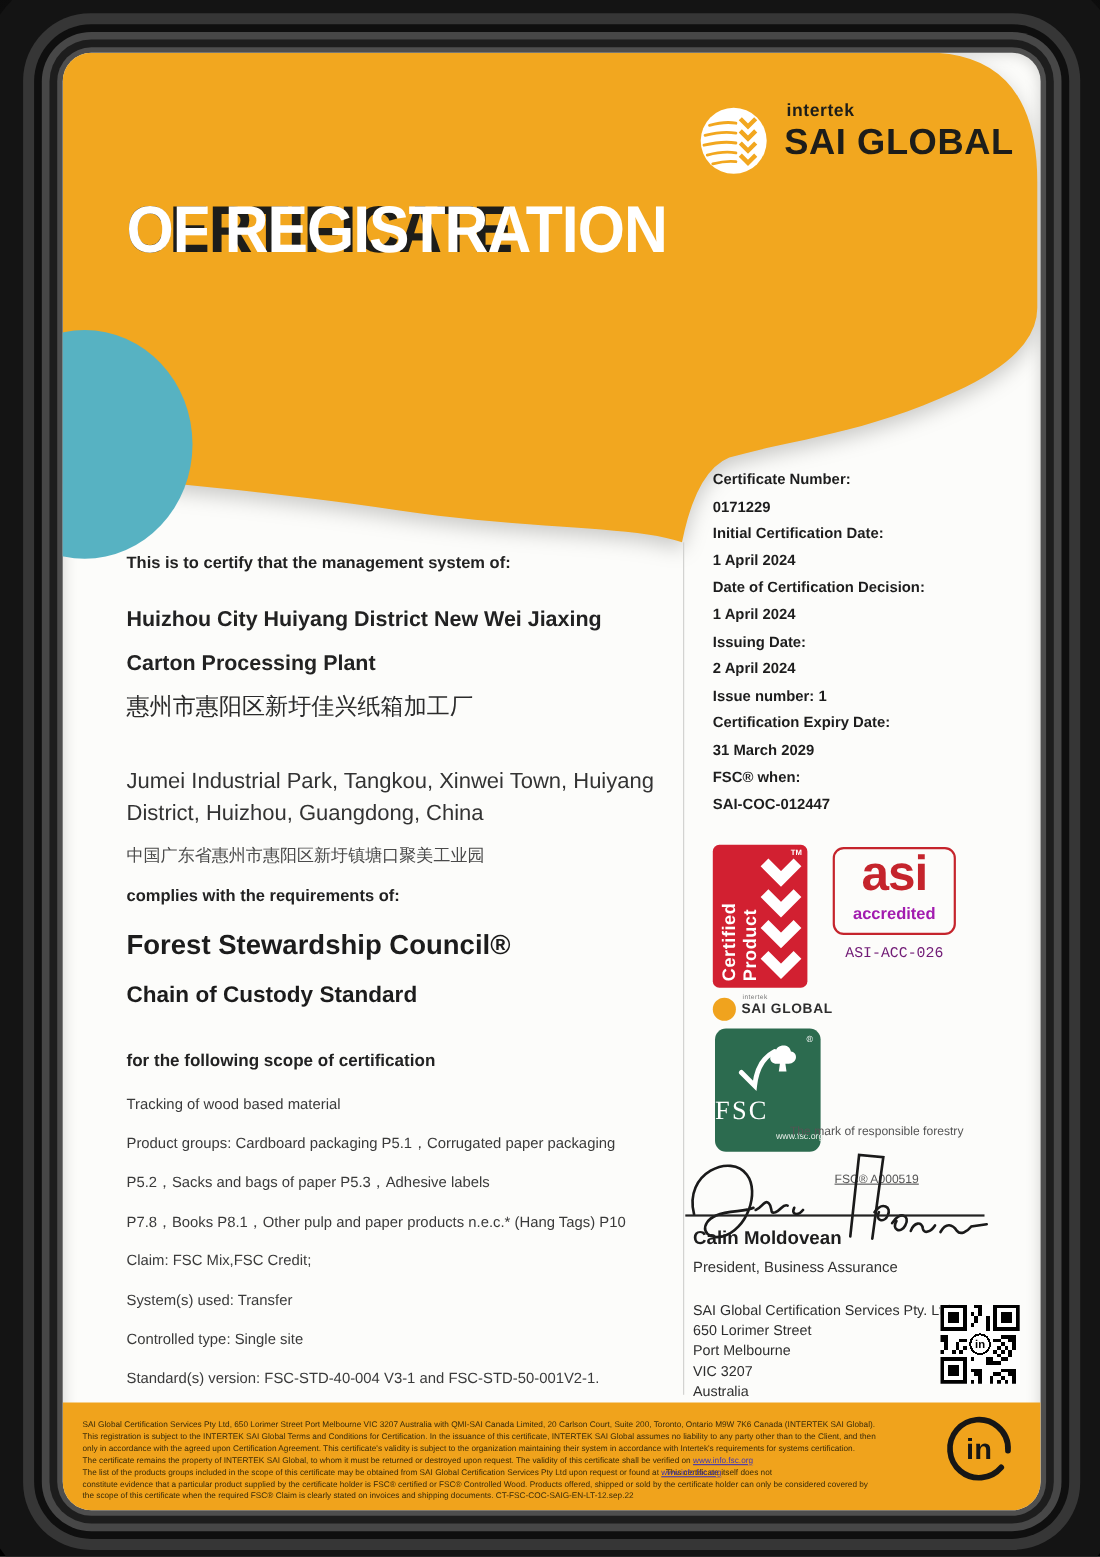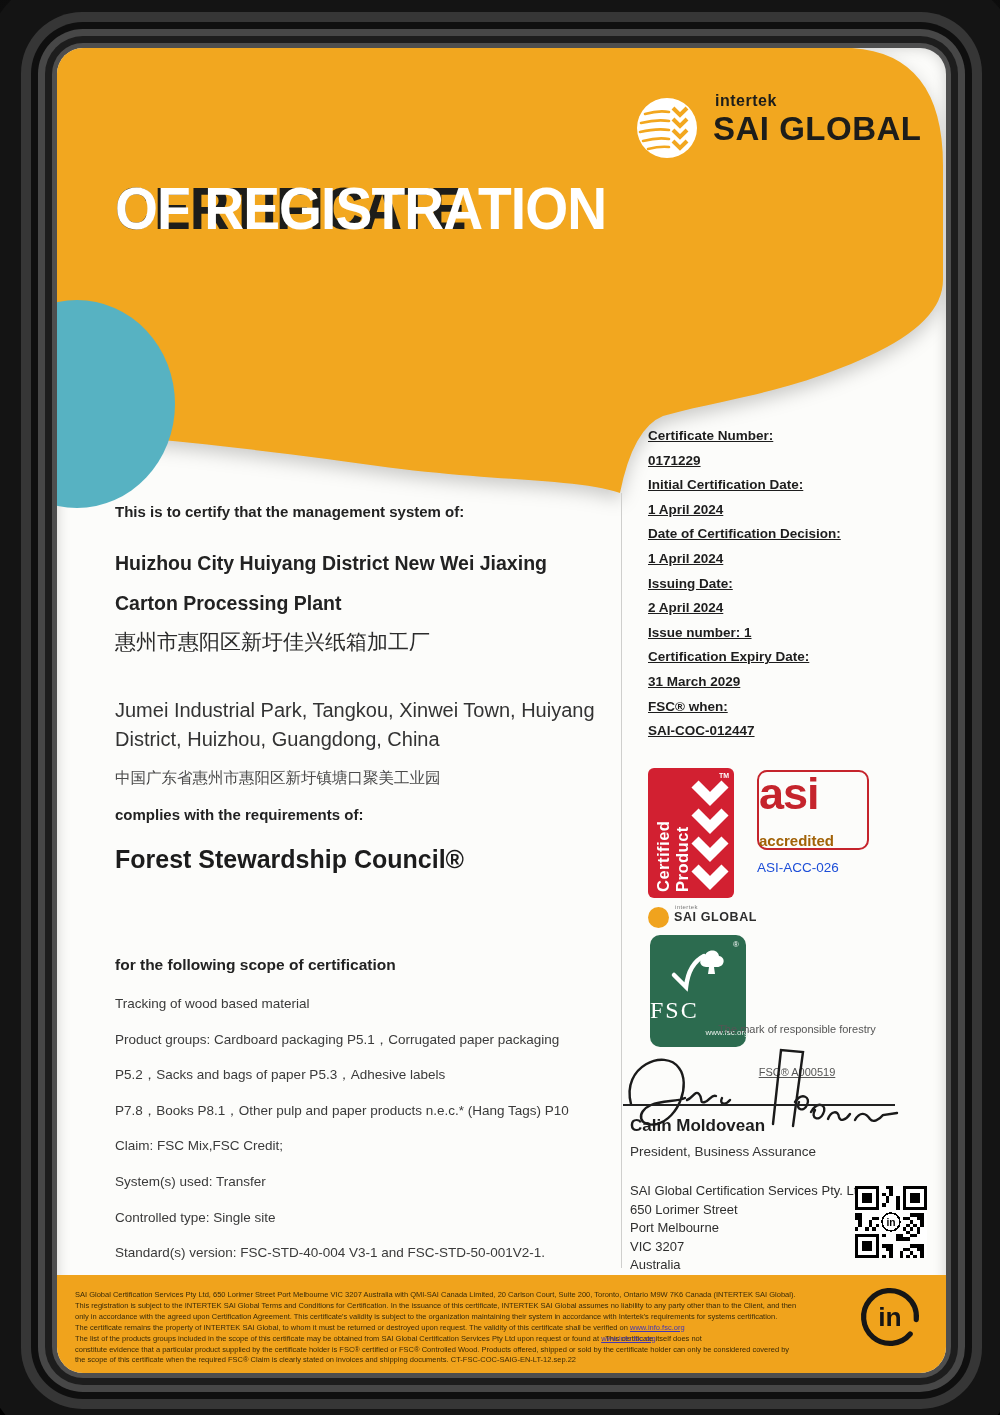--- a/index.html
+++ b/index.html
@@ -35,36 +35,36 @@
   .complies{left:58px;top:758px;font-size:15px;font-weight:bold;}
   .std-name{left:58px;top:797px;font-size:25px;font-weight:bold;color:#1c1c1c;}
   .std-sub{left:58px;top:845px;font-size:20.5px;font-weight:bold;color:#1c1c1c;}
   .scope-head{left:58px;top:896px;font-size:15.5px;font-weight:bold;margin-top:12px;}
   .scope{left:58px;top:938px;width:505px;font-size:13.5px;color:#3a3a3a;line-height:35.6px;}
   .scope div{position:static;}
   .divider{left:564px;top:445px;width:1px;height:775px;background:#cfcfcd;}
 
   
   .details{left:591px;top:376px;width:280px;font-size:13.5px;font-weight:bold;color:#1d1d1d;line-height:24.6px;}
-  .details div{position:static;text-decoration:underline;}
+  .details div{position:static;}
 
   
   .cp-badge{left:591px;top:720px;width:86px;height:130px;background:#d22031;border-radius:6px;}
   .cp-badge .vtext{left:6px;top:6px;bottom:6px;writing-mode:vertical-rl;transform:rotate(180deg);
      color:#fff;font-weight:bold;font-size:16.5px;letter-spacing:.5px;height:118px;}
   .cp-badge .tm{right:5px;top:4px;color:#fff;font-size:7px;font-weight:bold;}
   .cp-badge svg{right:2px;top:12px;width:44px;height:112px;}
   .mini-sai{left:591px;top:856px;width:130px;height:30px;}
   .mini-sai .dot{left:0;top:3px;width:21px;height:21px;border-radius:50%;background:#f0a31e;}
   .mini-sai .it2{left:27px;top:0px;font-size:6px;color:#777;letter-spacing:.4px;}
   .mini-sai .t{left:26px;top:6px;font-size:12.5px;font-weight:bold;color:#2d2d2d;letter-spacing:.6px;white-space:nowrap;}
-  .asi-box{left:700px;top:722px;width:112px;height:80px;border:2.5px solid #c5242c;border-radius:10px;}
+  .asi-box{left:700px;top:722px;width:112px;height:80px;border:2.5px solid #c5242c;border-radius:10px;text-align:center;}
   .asi-box .big{position:static;display:block;font-size:45px;line-height:40px;font-weight:bold;color:#c5242c;letter-spacing:-1px;margin-top:2px;}
-  .asi-box .sub{position:static;display:block;font-size:15px;font-weight:bold;color:#a16207;margin-top:18px;}
-  .asi-code{left:700px;top:812px;width:112px;text-align:left;font-size:13.5px;color:#1d4ed8;}
+  .asi-box .sub{position:static;display:block;font-size:15px;font-weight:bold;color:#a21caf;margin-top:8px;}
+  .asi-code{left:700px;top:812px;width:112px;text-align:center;font-size:13.5px;color:#701a75;font-family:Liberation Mono, monospace;}
 
   .fsc-box{left:593px;top:887px;width:96px;height:112px;background:#2c6b4f;border-radius:10px;}
   .fsc-box svg{left:16px;top:8px;width:62px;height:58px;}
   .fsc-box .reg{right:7px;top:5px;color:#fff;font-size:8px;}
   .fsc-box .name{left:0;top:62px;width:100%;text-align:left;color:#fff;font-size:24px;
      font-family:"Liberation Serif","DejaVu Serif",serif;letter-spacing:2px;}
   .fsc-box .url{left:0;top:93px;width:100%;text-align:center;color:#e8efe9;font-size:8px;margin-left:29px;}
   .fsc-tag{left:660px;top:975px;width:160px;text-align:center;font-size:11px;color:#555;line-height:13px;}
   .fsc-lic{left:660px;top:1018px;width:160px;text-align:center;font-size:11px;color:#555;text-decoration:underline;}
 
@@ -125,20 +125,21 @@
       <span class="l2">OF REGISTRATION</span>
     </div>
 
     <div class="lc intro">This is to certify that the management system of:</div>
     <div class="lc company-en">Huizhou City Huiyang District New Wei Jiaxing Carton Processing Plant</div>
     <div class="lc company-zh">惠州市惠阳区新圩佳兴纸箱加工厂</div>
     <div class="lc address-en">Jumei Industrial Park, Tangkou, Xinwei Town, Huiyang District, Huizhou, Guangdong, China</div>
     <div class="lc address-zh">中国广东省惠州市惠阳区新圩镇塘口聚美工业园</div>
     <div class="lc complies">complies with the requirements of:</div>
     <div class="lc std-name">Forest Stewardship Council®</div>
+    <div class="lc std-sub">Chain of Custody Standard</div>
     <div class="lc scope-head">for the following scope of certification</div>
     <div class="scope">
       <div>Tracking of wood based material</div>
       <div>Product groups: Cardboard packaging P5.1，Corrugated paper packaging</div>
       <div>P5.2，Sacks and bags of paper P5.3，Adhesive labels</div>
       <div>P7.8，Books P8.1，Other pulp and paper products n.e.c.* (Hang Tags) P10</div>
       <div>Claim: FSC Mix,FSC Credit;</div>
       <div>System(s) used: Transfer</div>
       <div>Controlled type: Single site</div>
       <div>Standard(s) version: FSC-STD-40-004 V3-1 and FSC-STD-50-001V2-1.</div>

